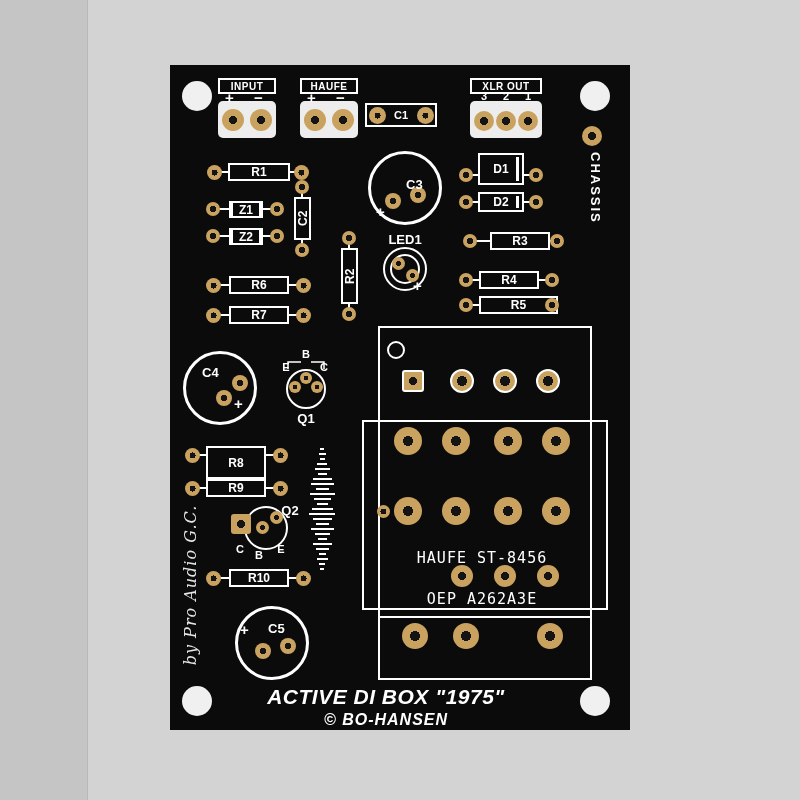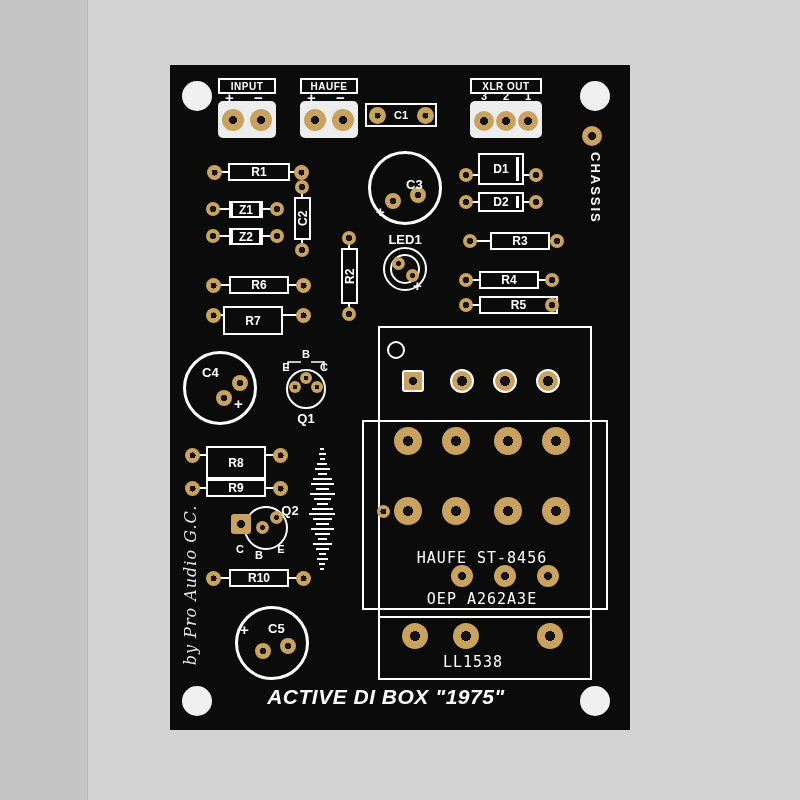--- a/index.html
+++ b/index.html
@@ -62,21 +62,20 @@
     <div class="hole" style="left:410px;top:16px"></div>
     <div class="hole" style="left:12px;top:621px"></div>
     <div class="hole" style="left:410px;top:621px"></div>
 
     <div class="txrect" style="left:208px;top:261px;width:214px;height:292px"></div>
     <div class="txrect" style="left:192px;top:355px;width:246px;height:190px"></div>
     <div class="txrect" style="left:208px;top:355px;width:214px;height:260px"></div>
     <div class="marker" style="left:217px;top:276px;width:18px;height:18px"></div>
     <div class="txtext" style="left:212px;top:484px;width:200px">HAUFE ST-8456</div>
     <div class="txtext" style="left:212px;top:525px;width:200px">OEP A262A3E</div>
-    <div class="txtext" style="left:203px;top:588px;width:200px">LL1538</div>
 
     <div id="pad-layer">
         <div class="pad" style="left: 52px; top: 44px; width: 22px; height: 22px; background: radial-gradient(circle, rgb(20, 20, 20) 0px, rgb(20, 20, 20) 4px, rgb(201, 162, 95) 4px, rgb(201, 162, 95) 100%);"></div>
         <div class="pad" style="left: 80px; top: 44px; width: 22px; height: 22px; background: radial-gradient(circle, rgb(20, 20, 20) 0px, rgb(20, 20, 20) 4px, rgb(201, 162, 95) 4px, rgb(201, 162, 95) 100%);"></div>
         <div class="pad" style="left: 134px; top: 44px; width: 22px; height: 22px; background: radial-gradient(circle, rgb(20, 20, 20) 0px, rgb(20, 20, 20) 4px, rgb(201, 162, 95) 4px, rgb(201, 162, 95) 100%);"></div>
         <div class="pad" style="left: 162px; top: 44px; width: 22px; height: 22px; background: radial-gradient(circle, rgb(20, 20, 20) 0px, rgb(20, 20, 20) 4px, rgb(201, 162, 95) 4px, rgb(201, 162, 95) 100%);"></div>
         <div class="pad" style="left: 198.5px; top: 41.5px; width: 17px; height: 17px; background: radial-gradient(circle, rgb(20, 20, 20) 0px, rgb(20, 20, 20) 3px, rgb(201, 162, 95) 3px, rgb(201, 162, 95) 100%);"></div>
         <div class="pad" style="left: 246.5px; top: 41.5px; width: 17px; height: 17px; background: radial-gradient(circle, rgb(20, 20, 20) 0px, rgb(20, 20, 20) 3px, rgb(201, 162, 95) 3px, rgb(201, 162, 95) 100%);"></div>
         <div class="pad" style="left: 304px; top: 46px; width: 20px; height: 20px; background: radial-gradient(circle, rgb(20, 20, 20) 0px, rgb(20, 20, 20) 4px, rgb(201, 162, 95) 4px, rgb(201, 162, 95) 100%);"></div>
         <div class="pad" style="left: 326px; top: 46px; width: 20px; height: 20px; background: radial-gradient(circle, rgb(20, 20, 20) 0px, rgb(20, 20, 20) 4px, rgb(201, 162, 95) 4px, rgb(201, 162, 95) 100%);"></div>
@@ -173,21 +172,21 @@
       <span class="dbar"></span>
     </div>
     <div class="silkbox zbox" style="left:59px;top:136px;width:34px;height:17px">Z1</div>
     <div class="silkbox zbox" style="left:59px;top:163px;width:34px;height:17px">Z2</div>
     <div class="silkbox vlabel" style="left:124px;top:132px;width:17px;height:43px">C2</div>
     <div class="silkbox" style="left:320px;top:167px;width:60px;height:18px">R3</div>
     <div class="silkbox vlabel" style="left:171px;top:183px;width:17px;height:56px">R2</div>
     <div class="silkbox" style="left:309px;top:206px;width:60px;height:18px">R4</div>
     <div class="silkbox" style="left:309px;top:231px;width:79px;height:18px">R5</div>
     <div class="silkbox" style="left:59px;top:211px;width:60px;height:18px">R6</div>
-    <div class="silkbox" style="left:53px;top:241px;width:60px;height:29px">R7</div>
+    <div class="silkbox" style="left:59px;top:241px;width:60px;height:18px">R7</div>
     <div class="silkbox" style="left:36px;top:381px;width:60px;height:33px">R8</div>
     <div class="silkbox" style="left:36px;top:414px;width:60px;height:18px">R9</div>
     <div class="silkbox" style="left:59px;top:504px;width:60px;height:18px">R10</div>
     <div class="silkbox" style="left:195px;top:38px;width:72px;height:24px;font-size:11px">C1</div>
 
     <div class="conn-tab" style="left:48px;top:13px;width:58px;height:16px">INPUT</div>
     <div class="label plus" style="left:55px;top:24px">+</div>
     <div class="label plus" style="left:84px;top:24px">−</div>
     <div class="conn-body" style="left:48px;top:36px;width:58px;height:37px"></div>
 
@@ -261,14 +260,15 @@
         <div class="wbar" style="width: 13px;"></div>
         <div class="wbar" style="width: 7px;"></div>
         <div class="wbar" style="width: 11px;"></div>
         <div class="wbar" style="width: 6px;"></div>
         <div class="wbar" style="width: 4px;"></div>
       </div>
 
     <div class="sig">by Pro Audio G.C.</div>
 
     <div class="footer l1">ACTIVE DI BOX "1975"</div>
+    <div class="footer l2">© BO-HANSEN</div>
   </div>
 </div>
 
 </body></html>

